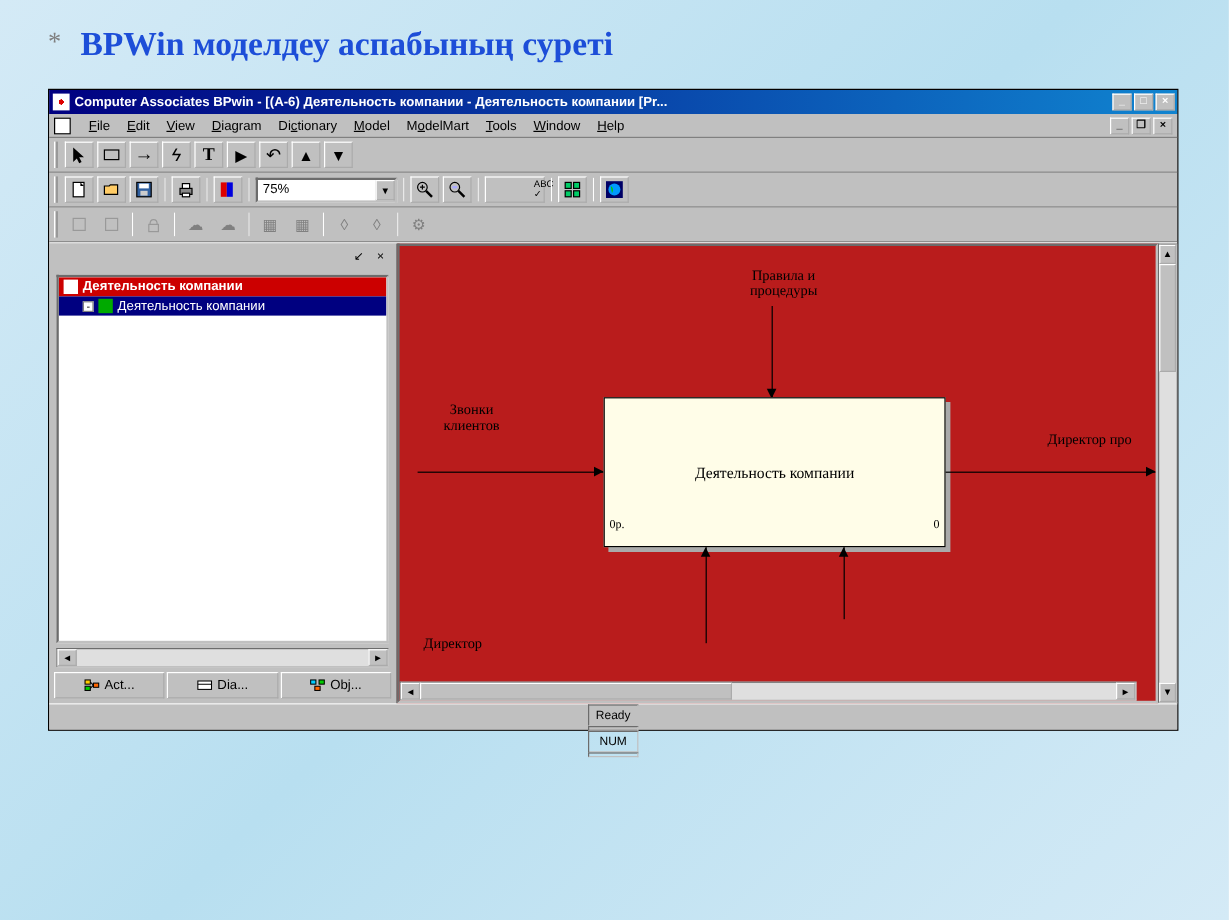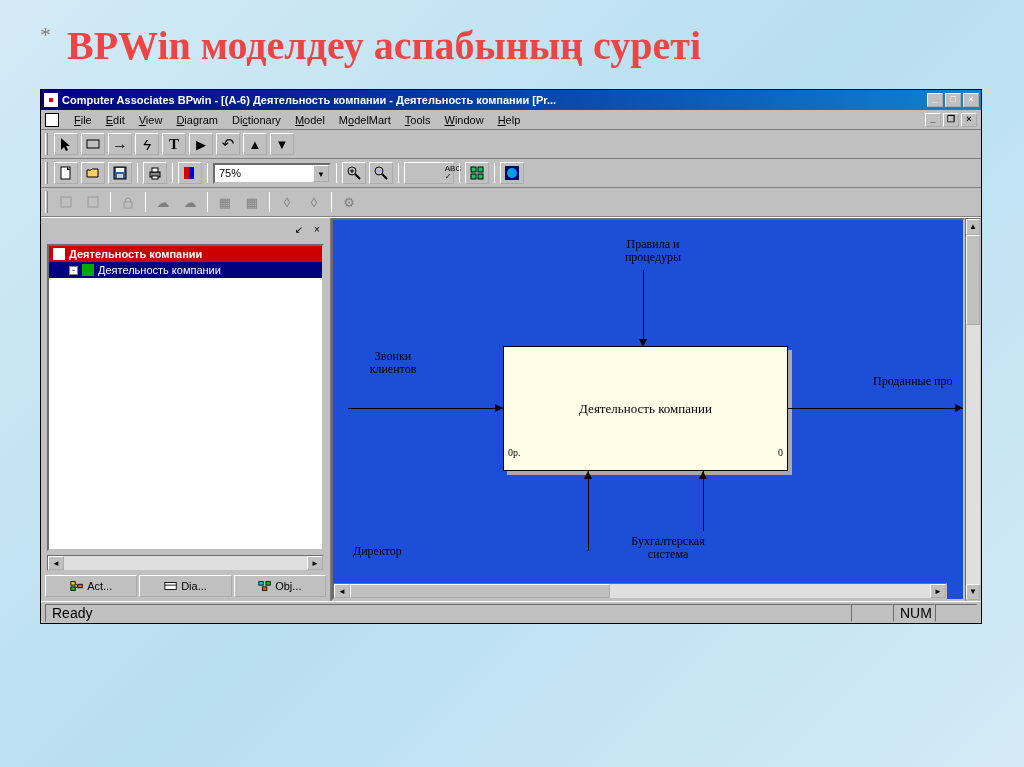--- a/index.html
+++ b/index.html
@@ -20,23 +20,23 @@
     gap: 16px;
     margin-bottom: 20px;
   }
   .asterisk {
     color: #7f7f7f;
     font-size: 22px;
     font-family: serif;
   }
   .slide-title {
     font-family: "Times New Roman", serif;
-    font-size: 40px;
+    font-size: 28px;
     font-weight: bold;
-    color: #ef4444;
+    color: #1d4ed8;
   }
   
   .app-window {
     width: 942px;
     margin-left: 0px;
     border: 1px solid #000;
     background: #c0c0c0;
     font-family: Tahoma, Arial, sans-serif;
     font-size: 11px;
   }
@@ -245,21 +245,21 @@
   }
   .side-tab .ic { width: 14px; height: 12px; }
   
   .canvas-area {
     flex: 1;
     display: flex;
     position: relative;
   }
   .canvas {
     flex: 1;
-    background: #1d4ed8;
+    background: #b91c1c;
     border: 2px inset #c0c0c0;
     position: relative;
     overflow: hidden;
     font-family: "Times New Roman", serif;
   }
   .vscroll {
     width: 16px;
     background: #dfdfdf;
     border: 1px inset #c0c0c0;
     display: flex; flex-direction: column;
@@ -319,21 +319,22 @@
   .arrowhead.down  { border-width: 8px 4px 0 4px; border-color: #000 transparent transparent transparent; }
   .arrowhead.up    { border-width: 0 4px 8px 4px; border-color: transparent transparent #000 transparent; }
   
   .statusbar {
     height: 22px;
     background: #c0c0c0;
     border-top: 1px solid #fff;
     display: flex;
     align-items: center;
     padding: 0 4px;
-    font-size: 14px;
+    font-size: 10px;
+    flex-direction: column;
   }
   .statusbar .pane {
     border: 1px inset #c0c0c0;
     padding: 1px 6px;
     height: 18px;
     line-height: 15px;
   }
 </style>
 </head>
 <body>
@@ -571,30 +572,28 @@
           <div class="arrowhead right" style="left:162px; top:184px;"></div>
 
           <div class="activity-box">
             <span>Деятельность компании</span>
             <span class="corner" style="left:4px;">0p.</span>
             <span class="corner" style="right:4px;">0</span>
           </div>
 
           <div class="arrow arrow-h" style="left:455px; top:188px; width:175px;"></div>
           <div class="arrowhead right" style="left:622px; top:184px;"></div>
-          <div class="dlabel" style="left:540px; top:155px; width:110px; text-align:left;">Проданные про</div>
+          <div class="dlabel" style="left:540px; top:155px; width:110px; text-align:left;">Директор про</div>
 
           <div class="arrow arrow-v" style="left:255px; top:251px; height:80px;"></div>
           <div class="arrowhead up" style="left:251px; top:251px;"></div>
           <div class="dlabel" style="left:20px; top:325px; width:80px; text-align:left;">Директор</div>
 
           <div class="arrow arrow-v" style="left:370px; top:251px; height:60px;"></div>
           <div class="arrowhead up" style="left:366px; top:251px;"></div>
-          <div class="dlabel" style="left:270px; top:315px; width:130px; white-space:pre-line;">Бухгалтерская
-система</div>
 
           <div class="canvas-hscroll">
             <div class="sbtn">◄</div>
             <div class="thumb"></div>
             <div style="flex:1"></div>
             <div class="sbtn">►</div>
           </div>
         </div>
         <div class="vscroll">
           <div class="sbtn">▲</div>

